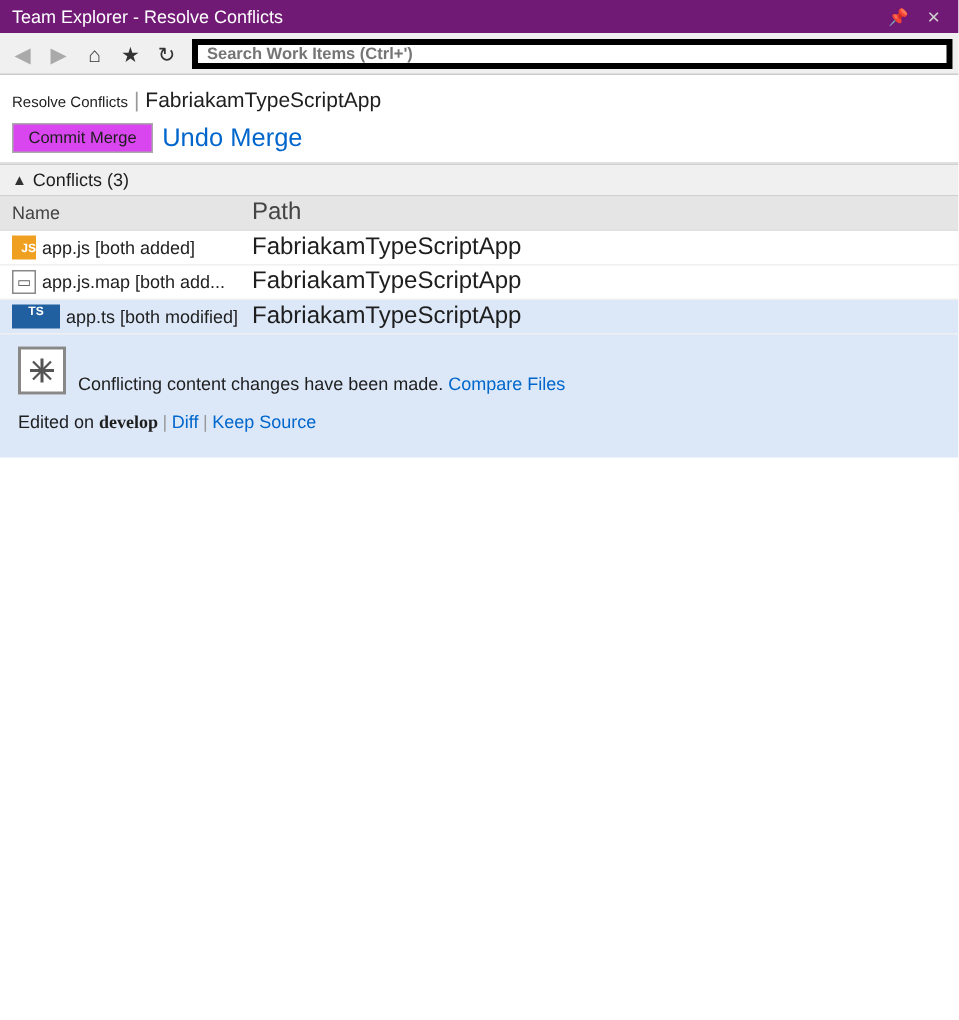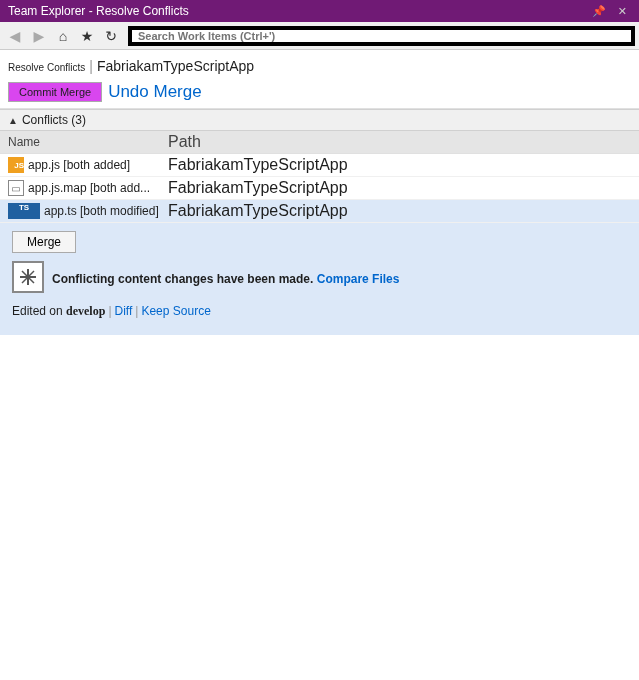--- a/index.html
+++ b/index.html
@@ -233,24 +233,23 @@
     }
     .merge-btn {
       background: #f5f5f5;
       border: 1px solid #aaa;
       padding: 3px 14px;
       font-size: 12px;
       cursor: pointer;
     }
     .conflict-info {
       display: flex;
-      align-items: center;
+      align-items: flex-end;
       gap: 8px;
       margin-bottom: 8px;
-      font-weight: bold;
     }
     .conflict-icon {
       width: 32px;
       height: 32px;
       border: 2px solid #888;
       display: flex;
       align-items: center;
       justify-content: center;
       font-size: 16px;
       flex-shrink: 0;
@@ -350,23 +349,20 @@
       <div class="col-name">
         <div class="file-icon-ts">
           <span>TS</span>
         </div>
         <span>app.ts [both modified]</span>
       </div>
       <div class="col-path">FabriakamTypeScriptApp</div>
     </div>
 
     <div class="detail-panel">
-      <div class="merge-btn-row">
-        <button class="merge-btn">Merge</button>
-      </div>
       <div class="conflict-info">
         <div class="conflict-icon">
           <svg width="20" height="20" viewBox="0 0 20 20" xmlns="http://www.w3.org/2000/svg">
             <line x1="10" y1="2" x2="10" y2="18" stroke="#555" stroke-width="2"></line>
             <line x1="2" y1="10" x2="18" y2="10" stroke="#555" stroke-width="2"></line>
             <line x1="4" y1="4" x2="16" y2="16" stroke="#555" stroke-width="1.5"></line>
             <line x1="16" y1="4" x2="4" y2="16" stroke="#555" stroke-width="1.5"></line>
           </svg>
         </div>
         <div class="conflict-text">

